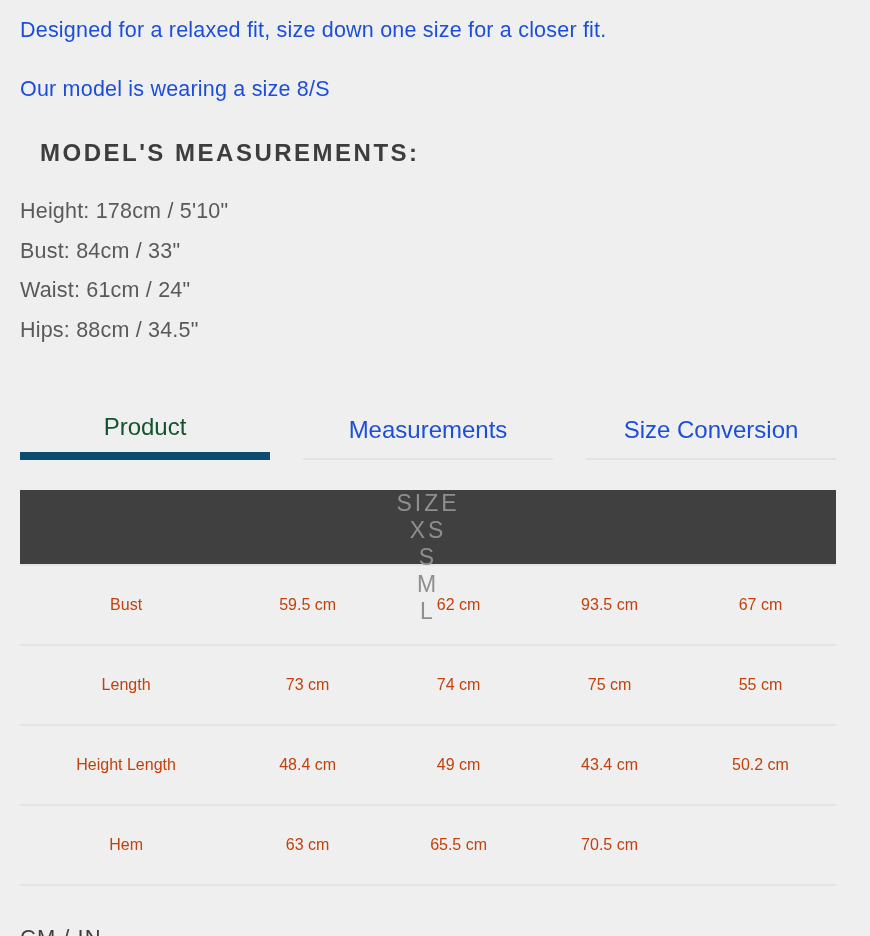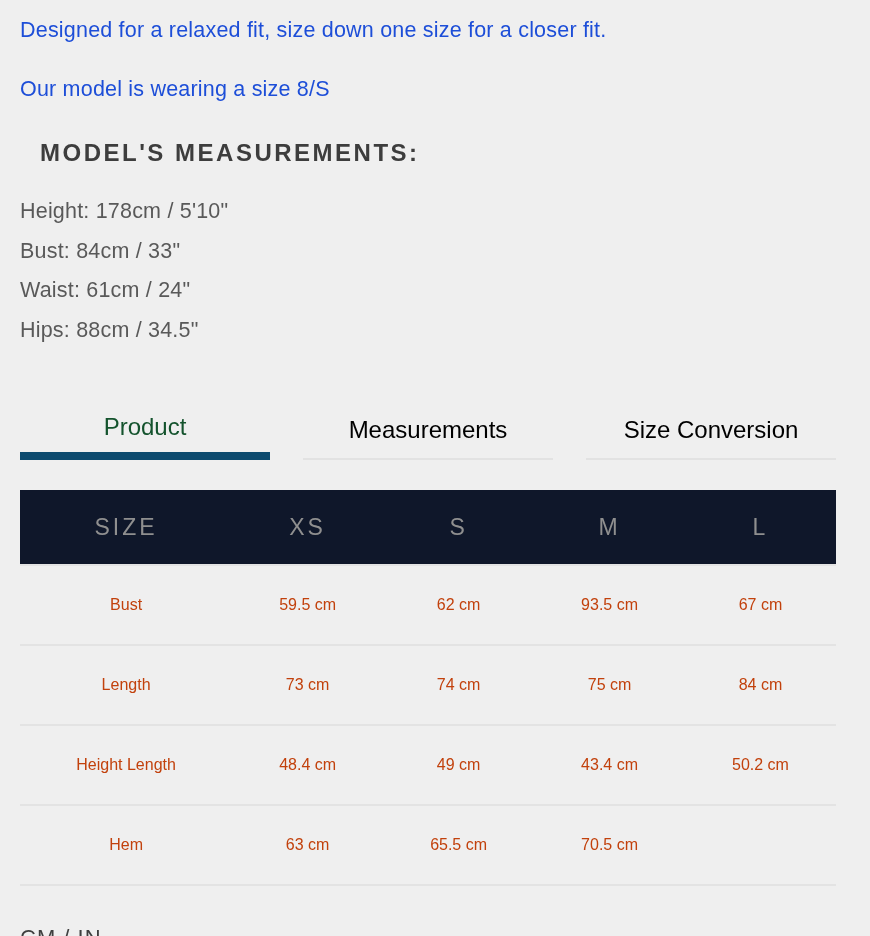--- a/index.html
+++ b/index.html
@@ -35,38 +35,38 @@
     display: flex; align-items: center; letter-spacing: 0.2px;
   }
 
   .tabs {
     position: absolute; left: 20px; top: 402px;
     display: flex; gap: 33px;
   }
   .tab {
     width: 250px; height: 58px;
     display: flex; align-items: center; justify-content: center;
-    font-size: 24px; color: #000000;
+    font-size: 24px; color: #1d4ed8;
     border-bottom: 2px solid #e2e2e2;
     cursor: pointer;
   }
   .tab.active {
     border-bottom: 8px solid #0c4a6e;
     color: #14532d;
   }
 
   .size-table {
     position: absolute; left: 20px; top: 490px; width: 816px;
   }
   .trow {
     display: flex; align-items: center;
     border-bottom: 2px solid #e3e3e3;
   }
   .trow.thead {
-    height: 76px; background: #0f172a;
+    height: 76px; background: #404040; flex-direction: column;
   }
   .trow.tdata { height: 80px; }
   .tcell {
     text-align: center;
     font-size: 16px; color: #c2410c;
   }
   .tcell.c-label { width: 26%; }
   .tcell.c-val { width: 18.5%; }
   .thead .tcell {
     color: #8f8f8f; letter-spacing: 3px; font-size: 23px;
@@ -116,21 +116,21 @@
       <div class="tcell c-val">62 cm</div>
       <div class="tcell c-val">93.5 cm</div>
       <div class="tcell c-val">67 cm</div>
     </div>
 
     <div class="trow tdata">
       <div class="tcell c-label">Length</div>
       <div class="tcell c-val">73 cm</div>
       <div class="tcell c-val">74 cm</div>
       <div class="tcell c-val">75 cm</div>
-      <div class="tcell c-val">84 cm</div>
+      <div class="tcell c-val">55 cm</div>
     </div>
 
     <div class="trow tdata">
       <div class="tcell c-label">Height Length</div>
       <div class="tcell c-val">48.4 cm</div>
       <div class="tcell c-val">49 cm</div>
       <div class="tcell c-val">43.4 cm</div>
       <div class="tcell c-val">50.2 cm</div>
     </div>
 

